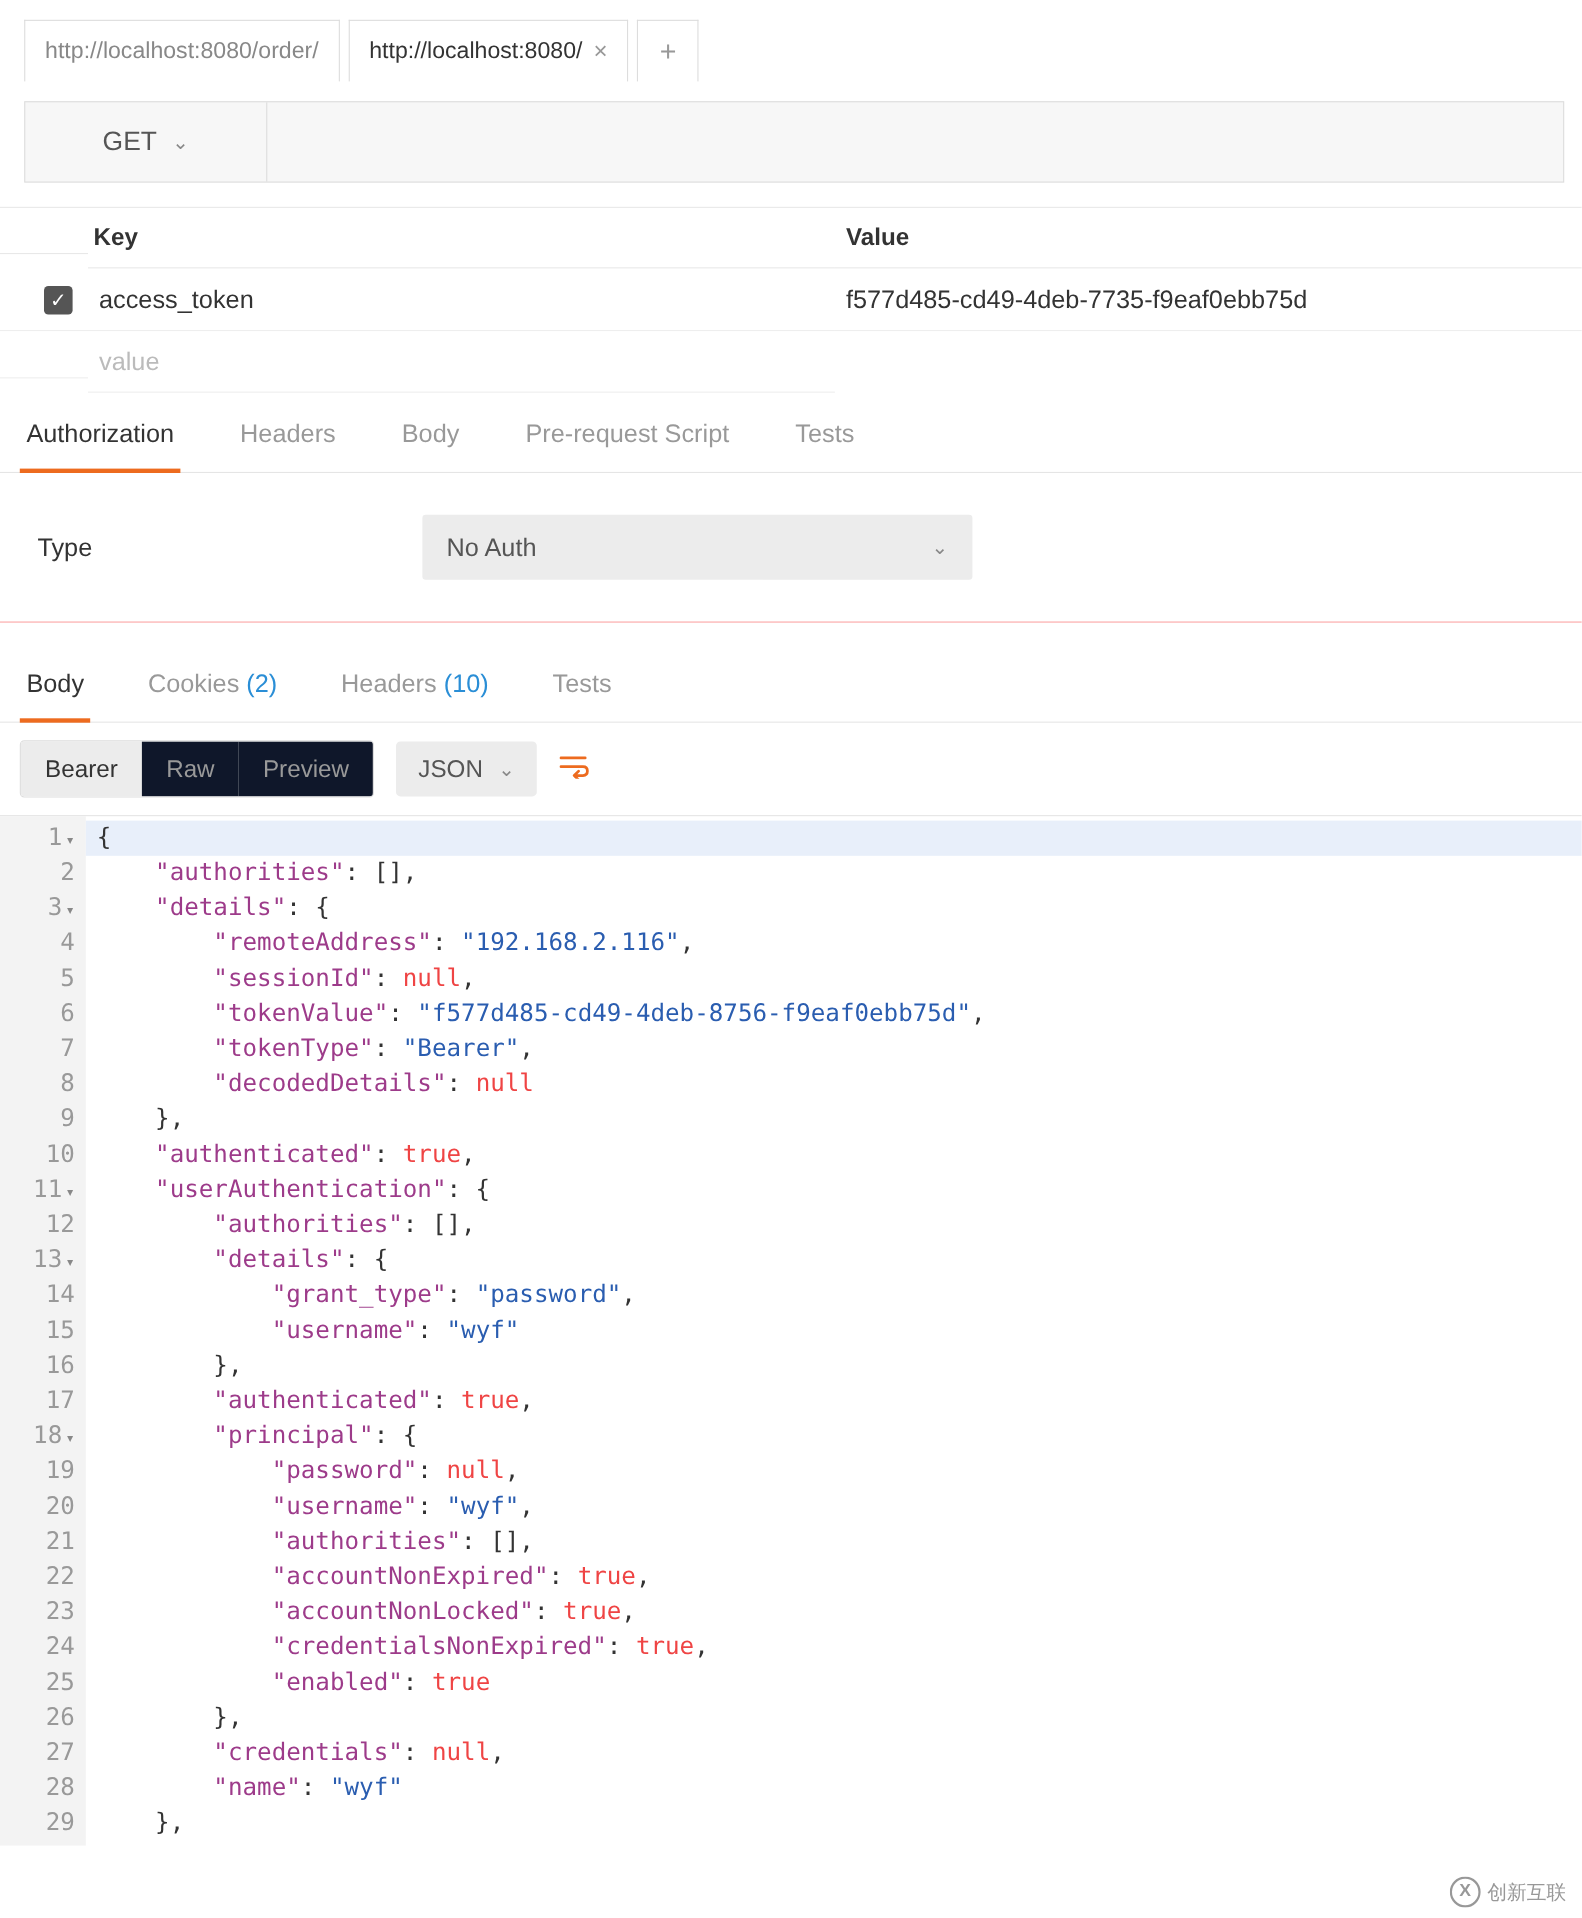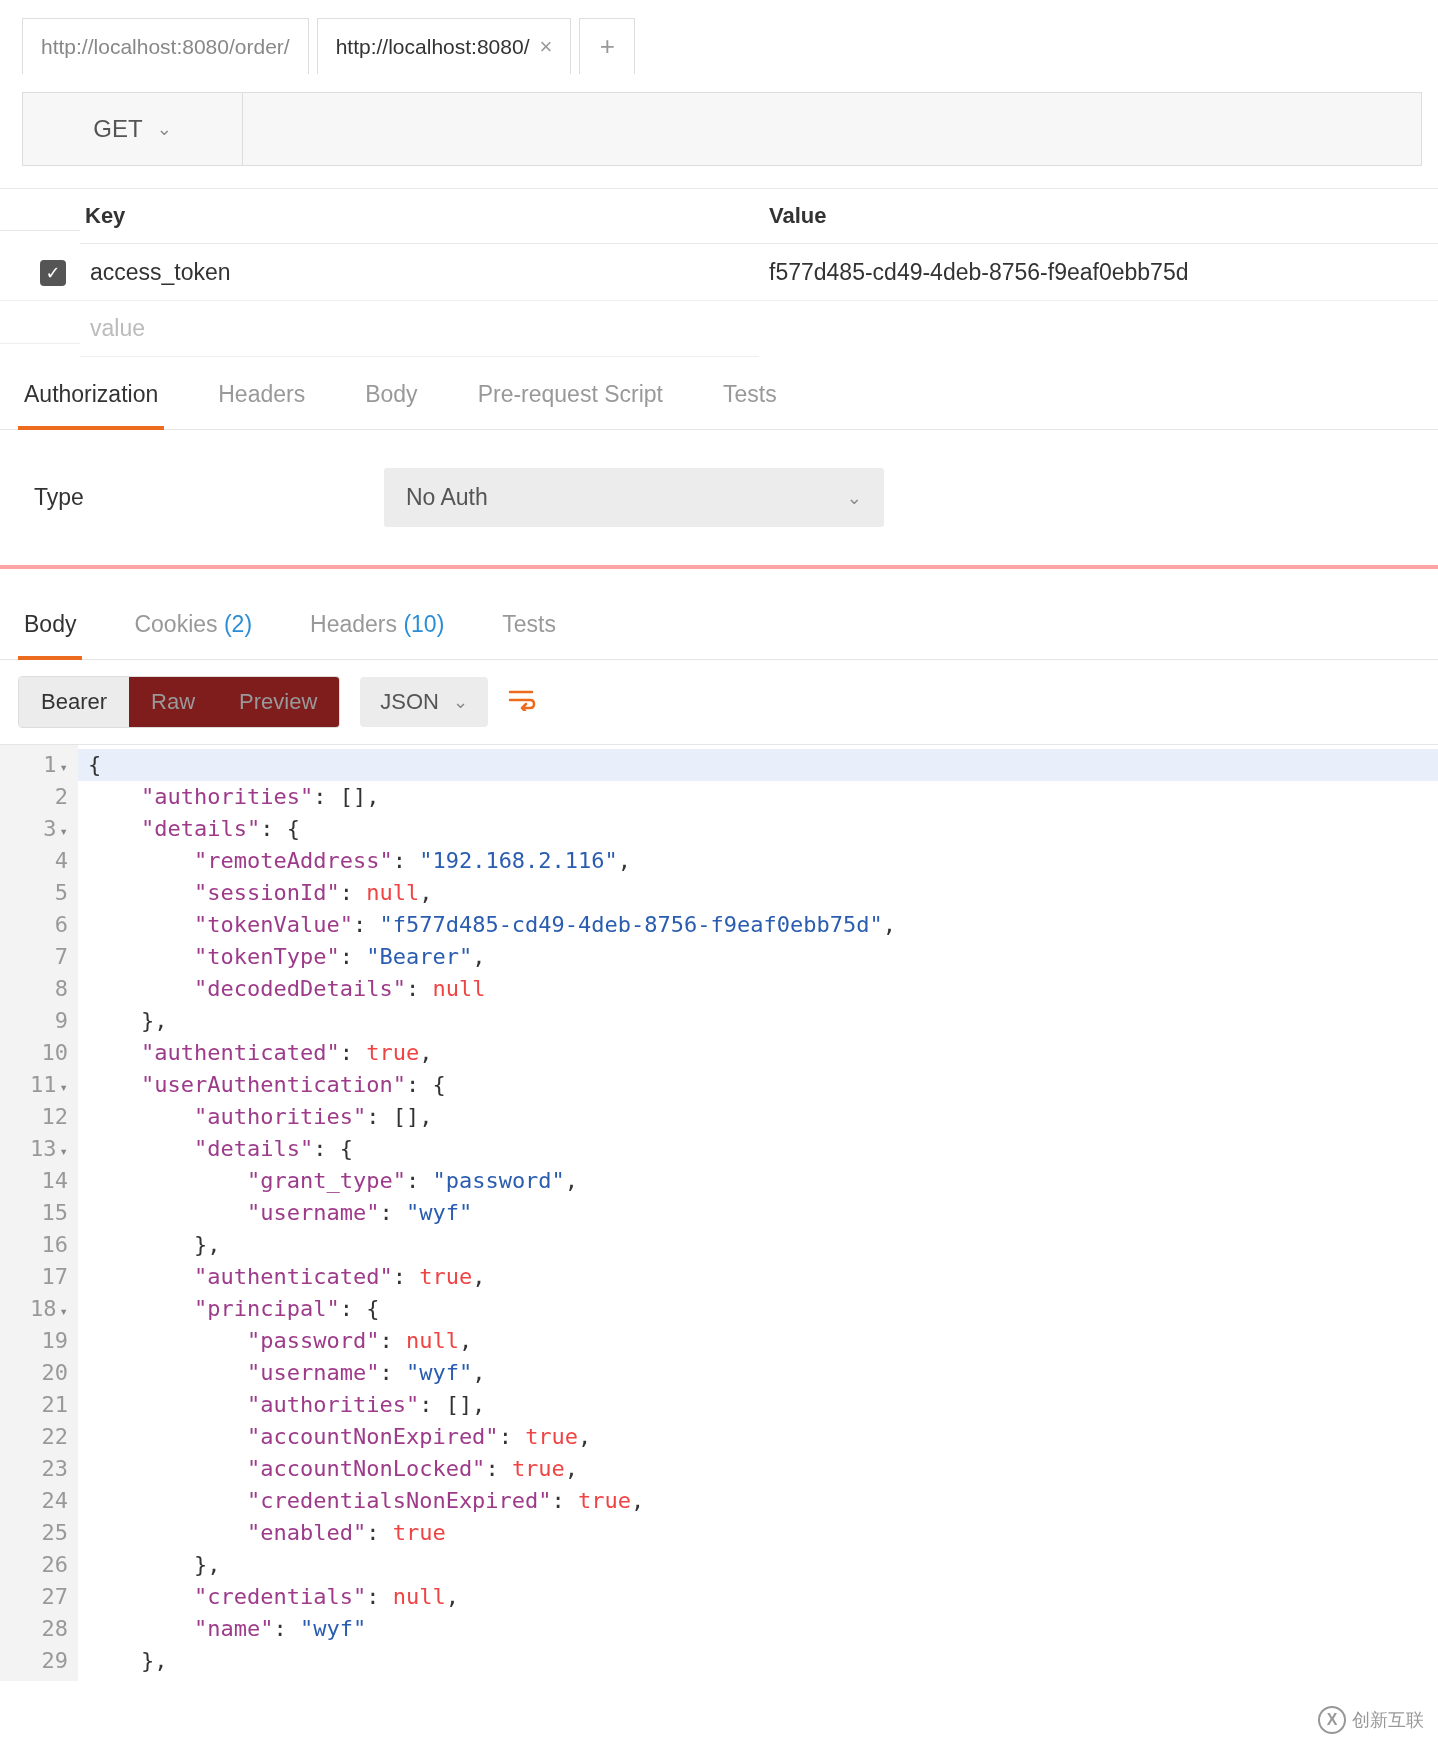--- a/index.html
+++ b/index.html
@@ -16,30 +16,30 @@
 .params-table { margin: 22px 0 0 0; border-top: 1px solid #e8e8e8; }
 .params-header, .params-row { display: grid; grid-template-columns: 80px 1fr 1fr; align-items: center; }
 .params-header > div { padding: 14px 10px; font-size: 22px; font-weight: 600; color: #333; border-bottom: 1px solid #e8e8e8; }
 .params-header .ph-key { padding-left: 5px; }
 .params-row > div { padding: 14px 10px; font-size: 23px; color: #333; border-bottom: 1px solid #eee; }
 .check { width: 26px; height: 26px; background: #555; border-radius: 4px; display: inline-flex; align-items: center; justify-content: center; color: #fff; font-size: 18px; margin-left: 30px; }
 .params-row.new > div { color: #bbb; }
 .sub-tabs { display: flex; gap: 48px; padding: 0 18px; border-bottom: 1px solid #e5e5e5; margin-top: 6px; }
 .sub-tab { padding: 18px 6px; font-size: 23px; color: #999; cursor: pointer; }
 .sub-tab.active { color: #333; border-bottom: 4px solid #ed6b1f; margin-bottom: -1px; }
-.auth-row { display: flex; align-items: center; padding: 38px 34px; border-bottom: 4px solid #fca5a5; gap: 300px; }
+.auth-row { display: flex; align-items: center; padding: 38px 34px; border-bottom: 1px solid #fca5a5; gap: 300px; }
 .auth-label { font-size: 23px; color: #333; }
 .auth-select { background: #ececec; padding: 16px 22px; font-size: 23px; color: #555; width: 500px; display: flex; justify-content: space-between; align-items: center; border-radius: 3px; gap: 47px; }
 .resp-tabs { display: flex; gap: 46px; padding: 0 18px; border-bottom: 1px solid #e5e5e5; margin-top: 24px; }
 .resp-tab { padding: 18px 6px; font-size: 23px; color: #999; cursor: pointer; }
 .resp-tab.active { color: #333; border-bottom: 4px solid #ed6b1f; margin-bottom: -1px; }
 .resp-tab .count { color: #2a8ed6; }
 .toolbar { display: flex; align-items: center; padding: 16px 18px; gap: 20px; }
 .btn-group { display: flex; border: 1px solid #ddd; border-radius: 4px; overflow: hidden; }
-.btn-group .btn { padding: 12px 22px; font-size: 22px; color: #999; background: #7f1d1d; }
+.btn-group .btn { padding: 12px 22px; font-size: 22px; color: #999; background: #0f172a; }
 .btn-group .btn.active { background: #ececec; color: #333; }
 .json-select { background: #ececec; padding: 12px 20px; font-size: 22px; color: #555; border-radius: 4px; display: flex; align-items: center; gap: 14px; }
 .wrap-icon { color: #ed6b1f; font-size: 26px; }
 .code-area { display: flex; font-family: "Menlo", "Consolas", monospace; font-size: 22px; line-height: 32px; border-top: 1px solid #e5e5e5; }
 .gutter { width: 78px; background: #f3f3f3; text-align: right; color: #999; padding: 4px 10px 4px 0; user-select: none; }
 .gutter .gl { height: 32px; }
 .fold { font-size: 14px; color: #888; margin-left: 3px; }
 .code { flex: 1; padding: 4px 0 4px 10px; white-space: pre; }
 .code .ln { height: 32px; }
 .code .ln.hl { background: #e8effa; margin-left: -10px; padding-left: 10px; }
@@ -75,21 +75,21 @@
 
 <div class="params-table">
   <div class="params-header">
     <div></div>
     <div class="ph-key">Key</div>
     <div>Value</div>
   </div>
   <div class="params-row">
     <div><span class="check">✓</span></div>
     <div>access_token</div>
-    <div>f577d485-cd49-4deb-8756-f9eaf0ebb75d</div>
+    <div>f577d485-cd49-4deb-7735-f9eaf0ebb75d</div>
   </div>
   <div class="params-row new">
     <div></div>
     <div>value</div>
   </div>
 </div>
 
 <div class="sub-tabs">
   <div class="sub-tab active">Authorization</div>
   <div class="sub-tab">Headers</div>

